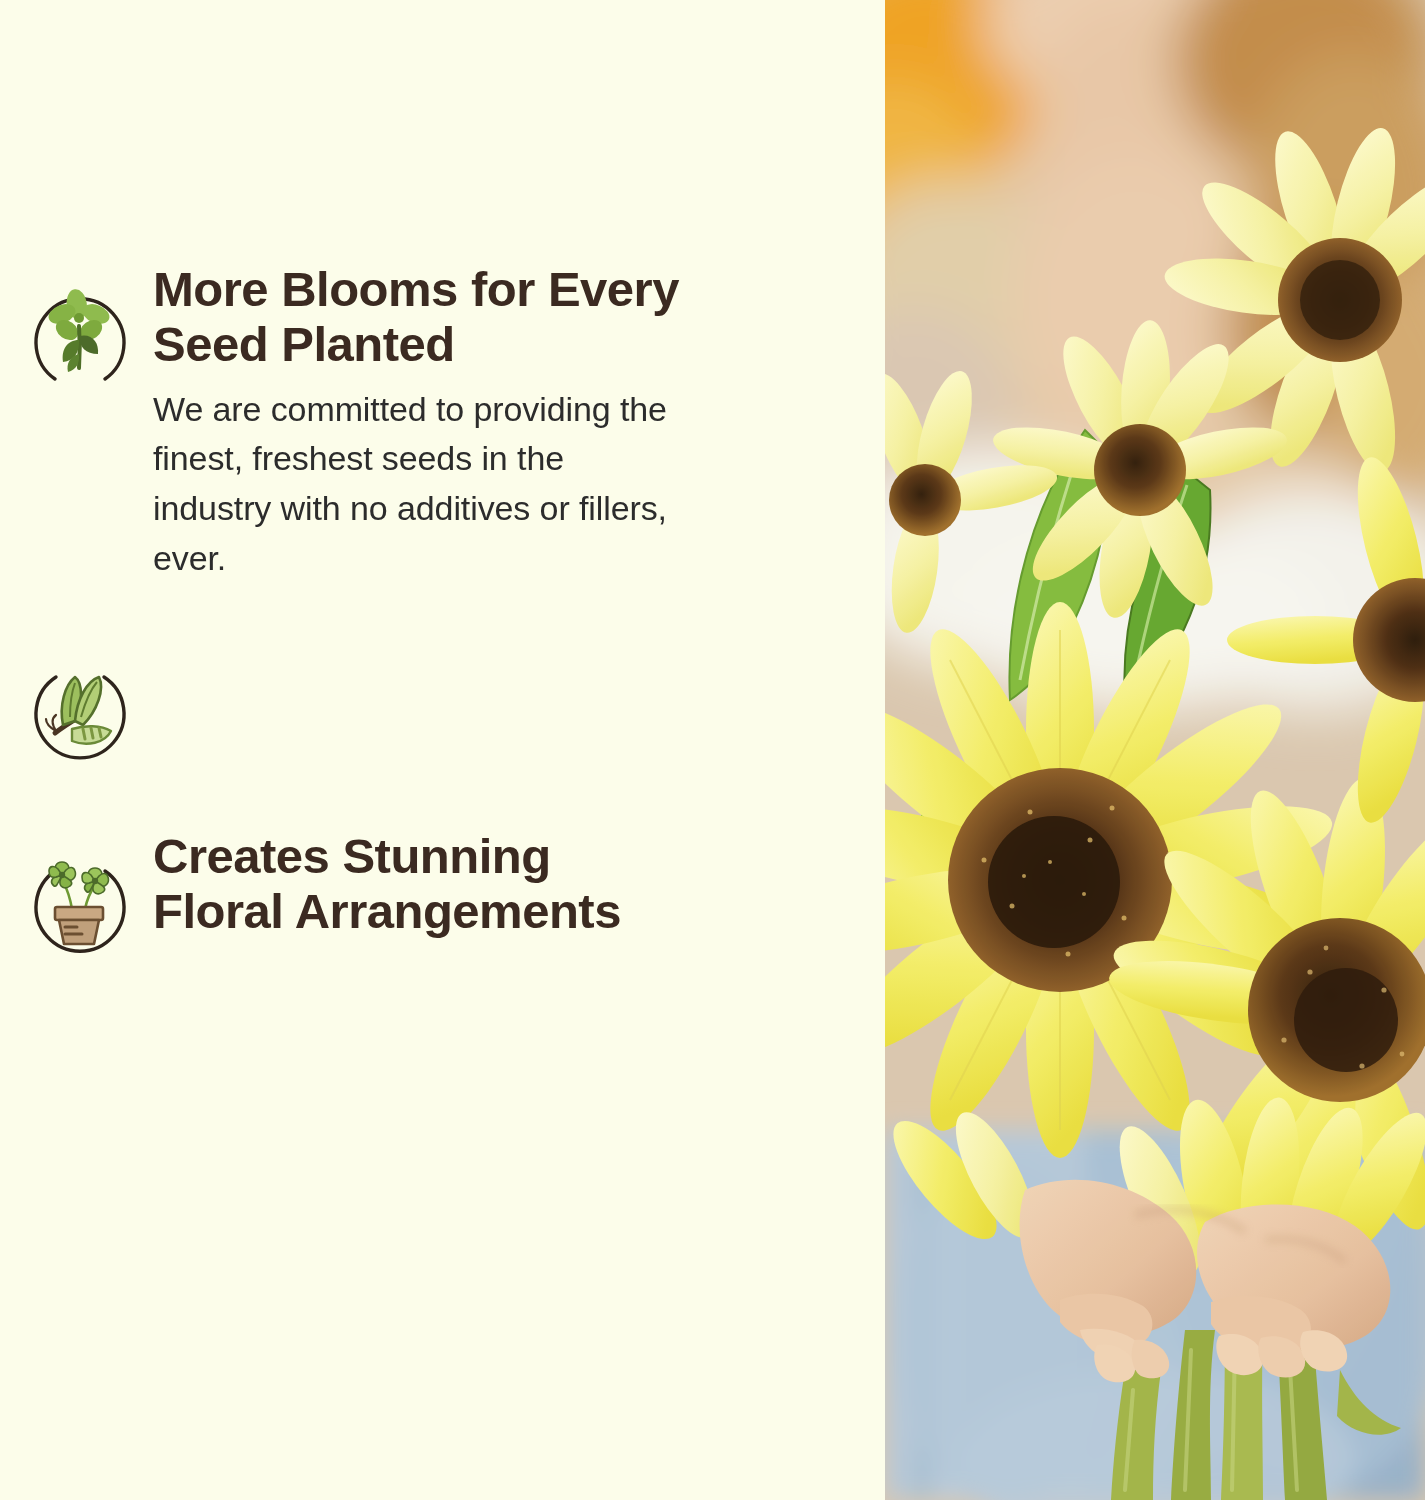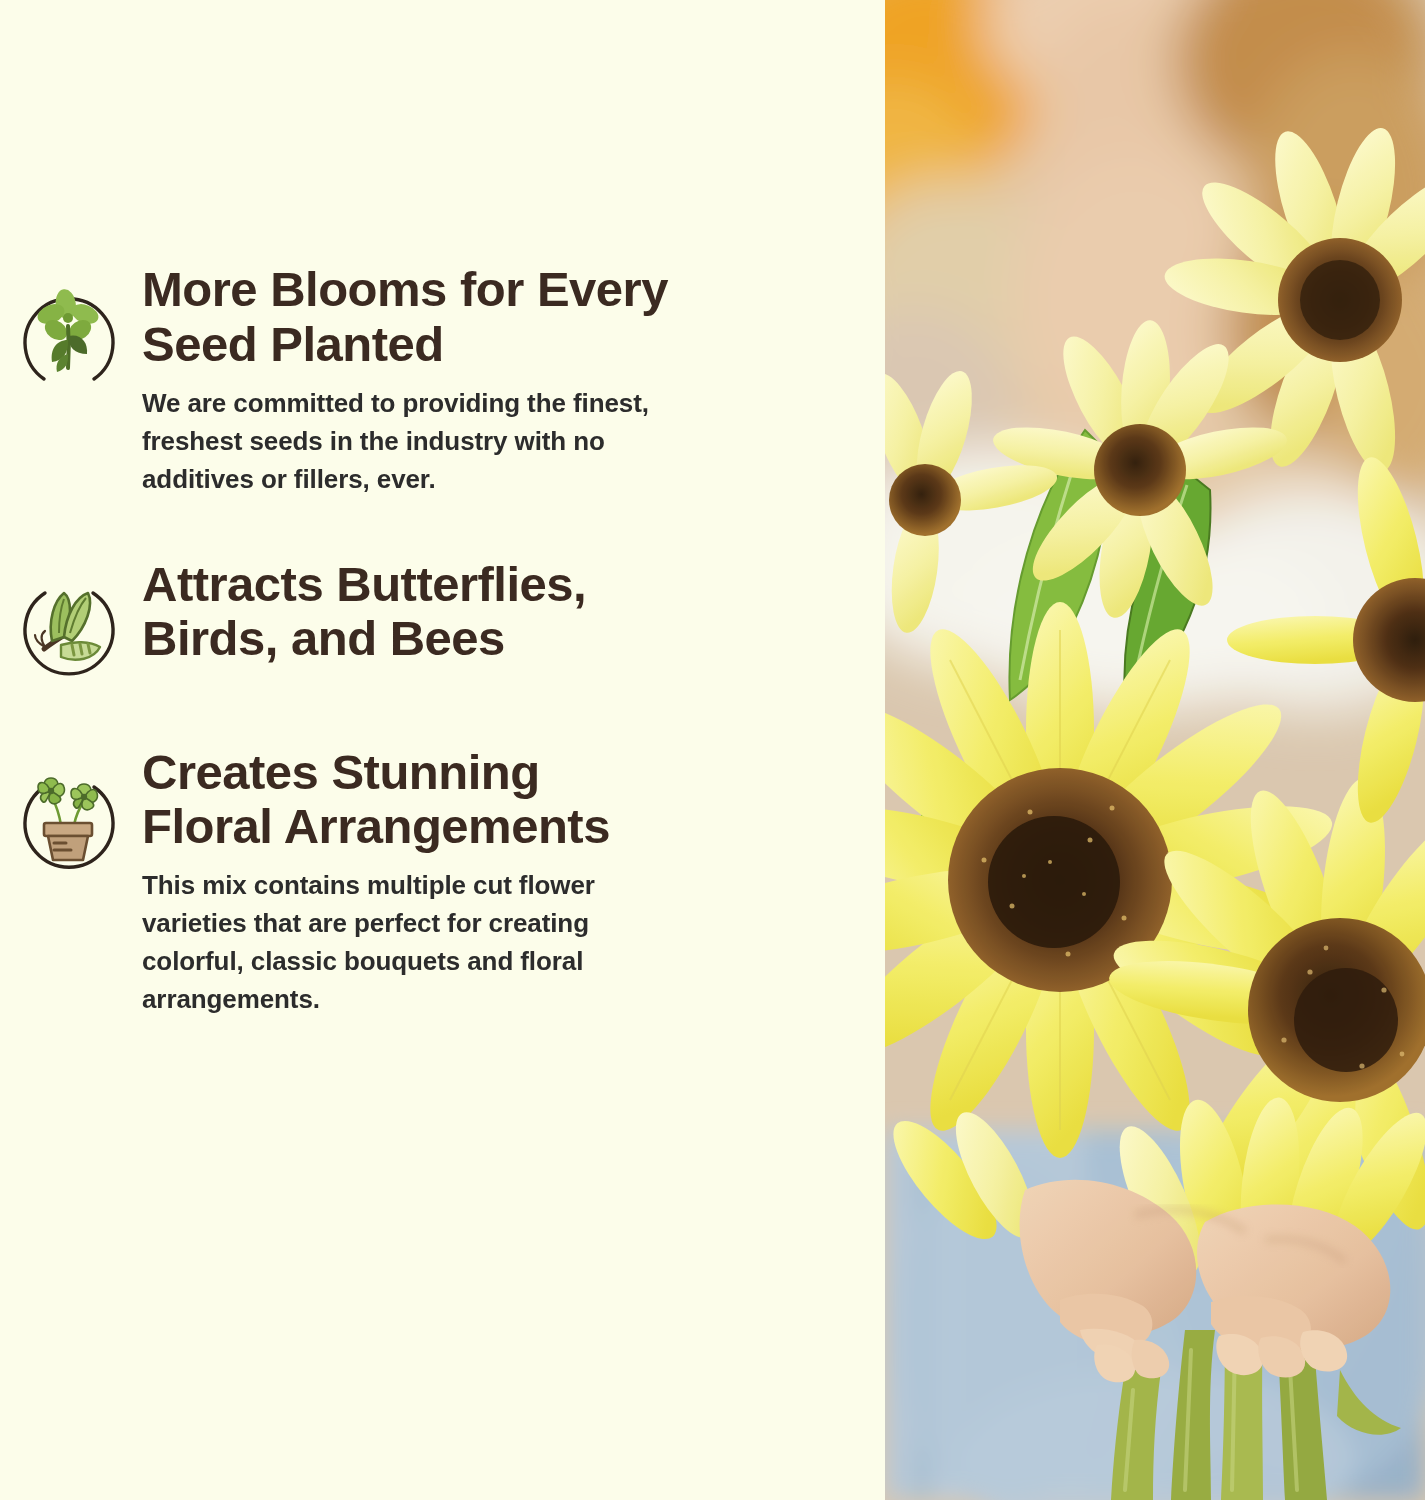--- a/index.html
+++ b/index.html
@@ -19,20 +19,21 @@
   .left-panel {
     width:885px; height:1500px;
     background:#FCFDEA;
     position:relative;
     flex:0 0 885px;
   }
   .features {
     position:absolute;
     left:0; top:262px;
     width:704px;
+    padding-left:11px;
   }
   .feature {
     display:flex;
     align-items:flex-start;
     padding-left:14px;
     margin-bottom:58px;
   }
   .feature:last-child { margin-bottom:12px; }
 
   .icon-wrap {
@@ -51,22 +52,22 @@
   .feature-title {
     font-size:49px;
     font-weight:700;
     line-height:1.12;
     letter-spacing:-0.5px;
     color:#3B2A21;
     margin-bottom:13px;
     max-width:700px;
   }
   .feature-desc {
-    font-size:26px;
-    font-weight:700;
+    font-size:34px;
+    font-weight:400;
     line-height:1.46;
     color:#2C2C2C;
     letter-spacing:-0.1px;
     max-width:720px;
   }
   
   .f1 .feature-title { max-width:560px; }
   .f1 .feature-desc  { max-width:660px; }
   .f2 .feature-title { max-width:600px; }
   .f2 .feature-desc  { max-width:700px; }
@@ -135,21 +136,20 @@
             <path d="M50 62 C52 40 62 22 74 18 C80 30 72 52 58 66 Z" fill="#B2CE76" stroke="#55702C" stroke-width="2.6" stroke-linejoin="round"></path>
 
             <path d="M47 70 C60 66 76 66 86 72 C80 84 62 88 47 82 Z" fill="#C7DB96" stroke="#6B8A38" stroke-width="2.4" stroke-linejoin="round"></path>
 
             <path d="M45 58 C45 44 47 32 50 24" stroke="#5F7C30" stroke-width="2" fill="none"></path>
             <path d="M56 58 C60 44 66 30 72 23" stroke="#5F7C30" stroke-width="2" fill="none"></path>
             <path d="M58 70 L60 80 M66 69 L68 79 M74 69 L76 78" stroke="#7C9741" stroke-width="3" stroke-linecap="round"></path>
           </svg>
         </div>
         <div class="feature-body">
-          <div class="feature-title">Attracts Butterflies, Birds, and Bees</div>
         </div>
       </div>
 
       <div class="feature f3">
         <div class="icon-wrap">
           <svg viewBox="0 0 110 112" xmlns="http://www.w3.org/2000/svg">
 
             <path d="M80 24 A44 44 0 1 1 30 24" fill="none" stroke="#2E241C" stroke-width="3.4" stroke-linecap="round"></path>
 
             <path d="M47 62 C45 50 42 42 38 34" stroke="#6E9A33" stroke-width="2.6" fill="none"></path>
@@ -175,21 +175,20 @@
 
             <rect x="30" y="60" width="48" height="13" rx="2" fill="#C9A882" stroke="#6B4F31" stroke-width="2.6"></rect>
 
             <path d="M34 73 L74 73 L69 97 L39 97 Z" fill="#C0A07B" stroke="#6B4F31" stroke-width="2.6" stroke-linejoin="round"></path>
 
             <path d="M40 80 L52 80 M40 87 L57 87" stroke="#6B4F31" stroke-width="3" stroke-linecap="round"></path>
           </svg>
         </div>
         <div class="feature-body">
           <div class="feature-title">Creates Stunning Floral Arrangements</div>
-          <div class="feature-desc">This mix contains multiple cut flower varieties that are perfect for creating colorful, classic bouquets and floral arrangements.</div>
         </div>
       </div>
 
     </div>
   </div>
 
   <div class="photo">
     <svg viewBox="0 0 540 1500" xmlns="http://www.w3.org/2000/svg" preserveAspectRatio="xMidYMid slice">
       <defs>
         <radialGradient id="discG" cx="50%" cy="50%" r="50%">

